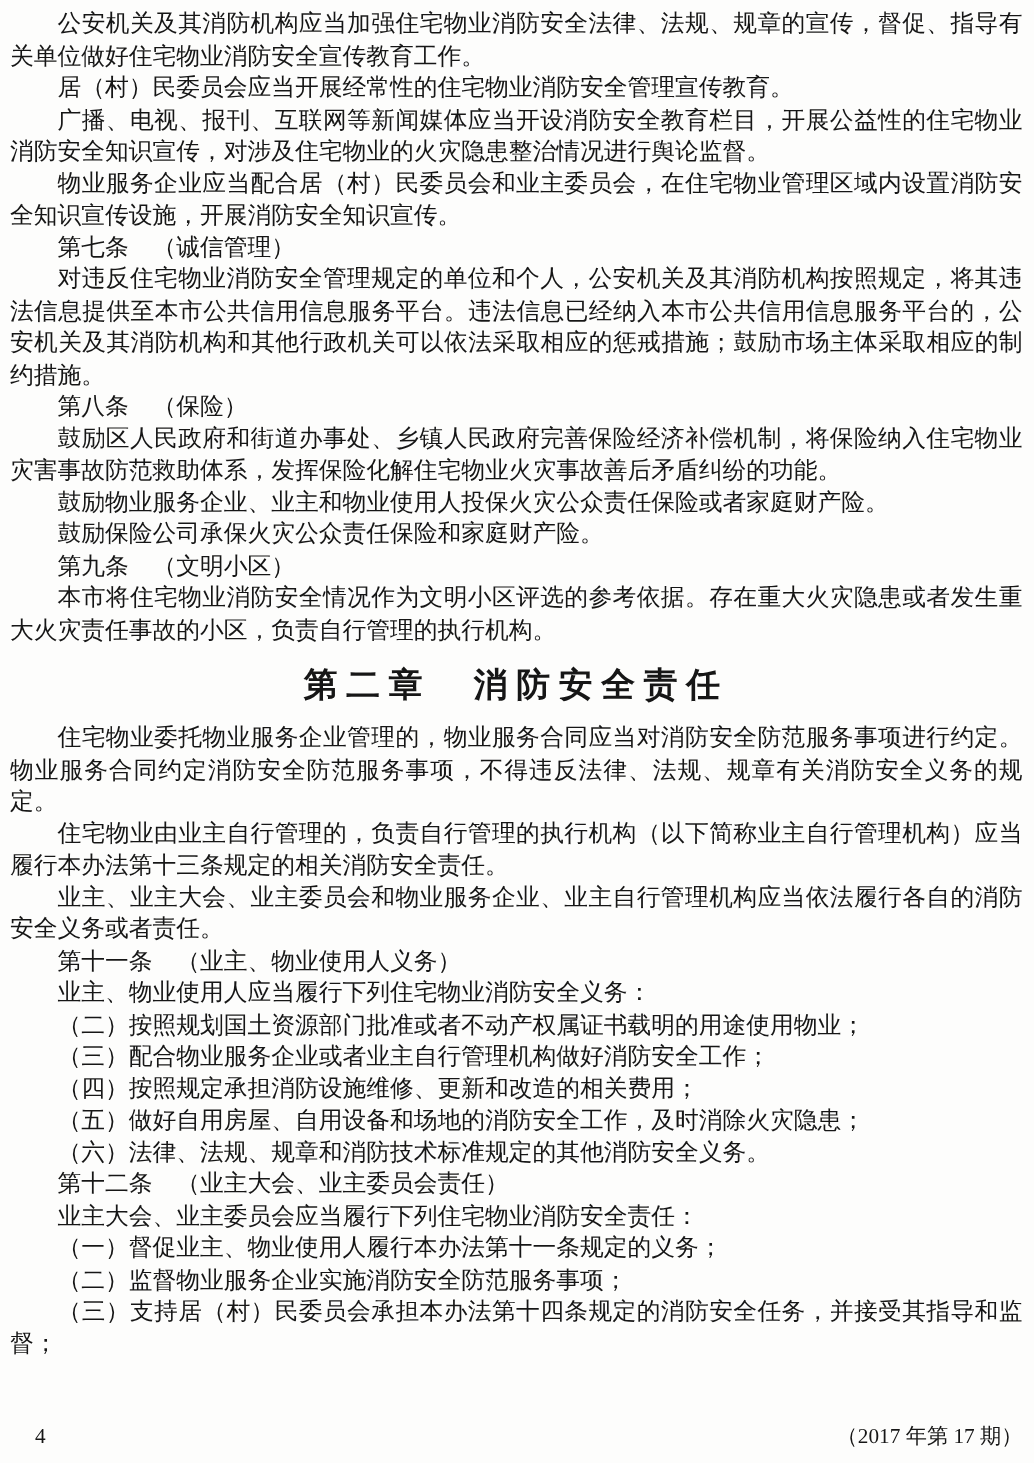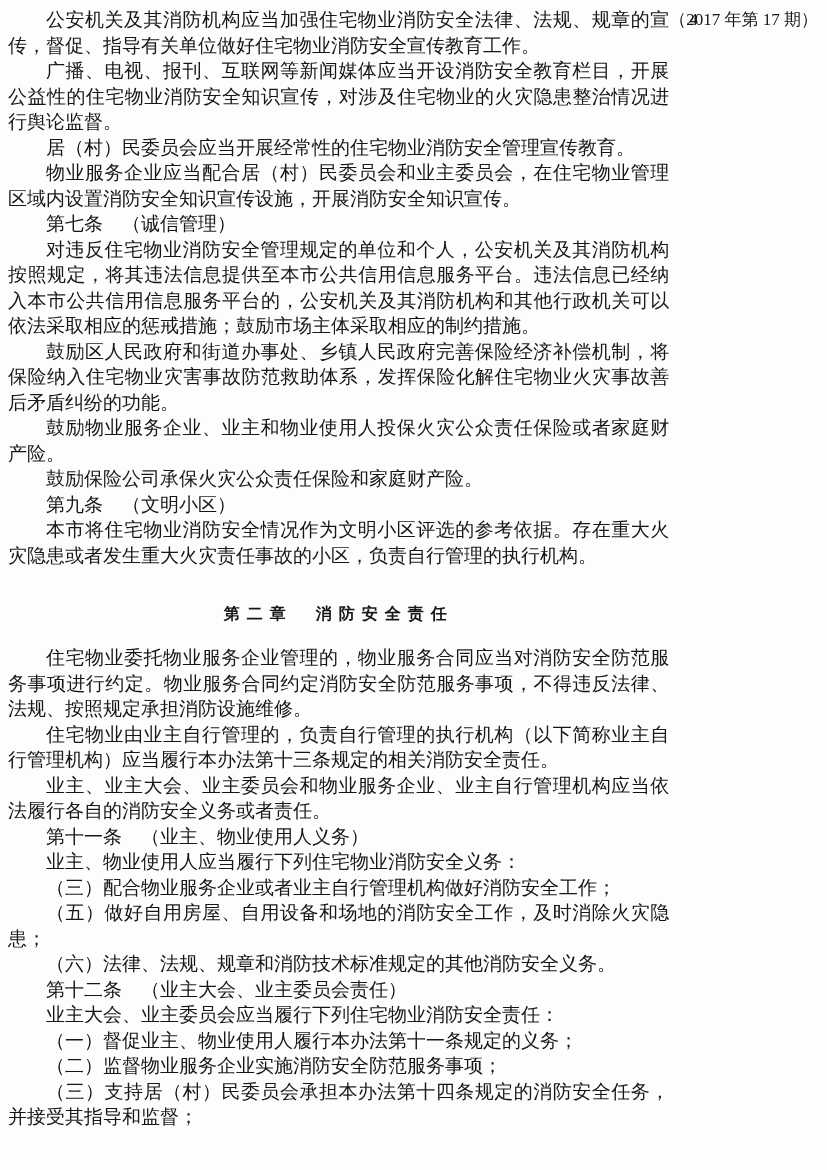--- a/index.html
+++ b/index.html
@@ -13,43 +13,42 @@
     color: #161616;
     font-family: "Liberation Serif", "DejaVu Serif", serif;
     overflow: hidden;
   }
   .page {
     box-sizing: border-box;
     width: 827px;
     height: 1170px;
     padding: 7px 9px 8px 8px;
     display: flex;
-    flex-direction: row;
+    flex-direction: column;
   }
   .doc {
     flex: 1 1 auto;
     font-size: 19px;
     line-height: 25.5px;
     text-align: justify;
     overflow: hidden;
   }
   .doc p {
     margin: 0;
     text-indent: 2em;
     word-break: break-all;
   }
   .doc h2.chapter {
-    margin: 32px 0 15px 0;
+    margin: 16px 0 15px 0;
     text-align: center;
     text-indent: 0;
-    font-size: 16px;
+    font-size: 27px;
     font-weight: bold;
     letter-spacing: 7px;
     line-height: 30px;
-    font-family: Liberation Mono, monospace;
   }
   .footer {
     flex: 0 0 auto;
     position: relative;
     height: 26px;
     font-size: 17px;
     line-height: 26px;
   }
   .footer .page-number {
     position: absolute;
@@ -60,37 +59,40 @@
     text-align: right;
     width: 100%;
   }
 </style>
 </head>
 <body>
 
 <div class="page">
   <div class="doc">
       <p>公安机关及其消防机构应当加强住宅物业消防安全法律、法规、规章的宣传，督促、指导有关单位做好住宅物业消防安全宣传教育工作。</p>
+      <p>居（村）民委员会应当开展经常性的住宅物业消防安全管理宣传教育。</p>
       <p>广播、电视、报刊、互联网等新闻媒体应当开设消防安全教育栏目，开展公益性的住宅物业消防安全知识宣传，对涉及住宅物业的火灾隐患整治情况进行舆论监督。</p>
-      <p>居（村）民委员会应当开展经常性的住宅物业消防安全管理宣传教育。</p>
       <p>物业服务企业应当配合居（村）民委员会和业主委员会，在住宅物业管理区域内设置消防安全知识宣传设施，开展消防安全知识宣传。</p>
       <p>第七条　（诚信管理）</p>
       <p>对违反住宅物业消防安全管理规定的单位和个人，公安机关及其消防机构按照规定，将其违法信息提供至本市公共信用信息服务平台。违法信息已经纳入本市公共信用信息服务平台的，公安机关及其消防机构和其他行政机关可以依法采取相应的惩戒措施；鼓励市场主体采取相应的制约措施。</p>
+      <p>第八条　（保险）</p>
       <p>鼓励区人民政府和街道办事处、乡镇人民政府完善保险经济补偿机制，将保险纳入住宅物业灾害事故防范救助体系，发挥保险化解住宅物业火灾事故善后矛盾纠纷的功能。</p>
       <p>鼓励物业服务企业、业主和物业使用人投保火灾公众责任保险或者家庭财产险。</p>
       <p>鼓励保险公司承保火灾公众责任保险和家庭财产险。</p>
       <p>第九条　（文明小区）</p>
       <p>本市将住宅物业消防安全情况作为文明小区评选的参考依据。存在重大火灾隐患或者发生重大火灾责任事故的小区，负责自行管理的执行机构。</p>
       <h2 class="chapter">第二章　消防安全责任</h2>
-      <p>住宅物业委托物业服务企业管理的，物业服务合同应当对消防安全防范服务事项进行约定。物业服务合同约定消防安全防范服务事项，不得违反法律、法规、按照规定承担消防设施维修。</p>
+      <p>住宅物业委托物业服务企业管理的，物业服务合同应当对消防安全防范服务事项进行约定。物业服务合同约定消防安全防范服务事项，不得违反法律、法规、规章有关消防安全义务的规定。</p>
       <p>住宅物业由业主自行管理的，负责自行管理的执行机构（以下简称业主自行管理机构）应当履行本办法第十三条规定的相关消防安全责任。</p>
       <p>业主、业主大会、业主委员会和物业服务企业、业主自行管理机构应当依法履行各自的消防安全义务或者责任。</p>
       <p>第十一条　（业主、物业使用人义务）</p>
       <p>业主、物业使用人应当履行下列住宅物业消防安全义务：</p>
+      <p>（二）按照规划国土资源部门批准或者不动产权属证书载明的用途使用物业；</p>
       <p>（三）配合物业服务企业或者业主自行管理机构做好消防安全工作；</p>
+      <p>（四）按照规定承担消防设施维修、更新和改造的相关费用；</p>
       <p>（五）做好自用房屋、自用设备和场地的消防安全工作，及时消除火灾隐患；</p>
       <p>（六）法律、法规、规章和消防技术标准规定的其他消防安全义务。</p>
       <p>第十二条　（业主大会、业主委员会责任）</p>
       <p>业主大会、业主委员会应当履行下列住宅物业消防安全责任：</p>
       <p>（一）督促业主、物业使用人履行本办法第十一条规定的义务；</p>
       <p>（二）监督物业服务企业实施消防安全防范服务事项；</p>
       <p>（三）支持居（村）民委员会承担本办法第十四条规定的消防安全任务，并接受其指导和监督；</p>
     </div>
   <div class="footer">
     <span class="page-number">4</span>

